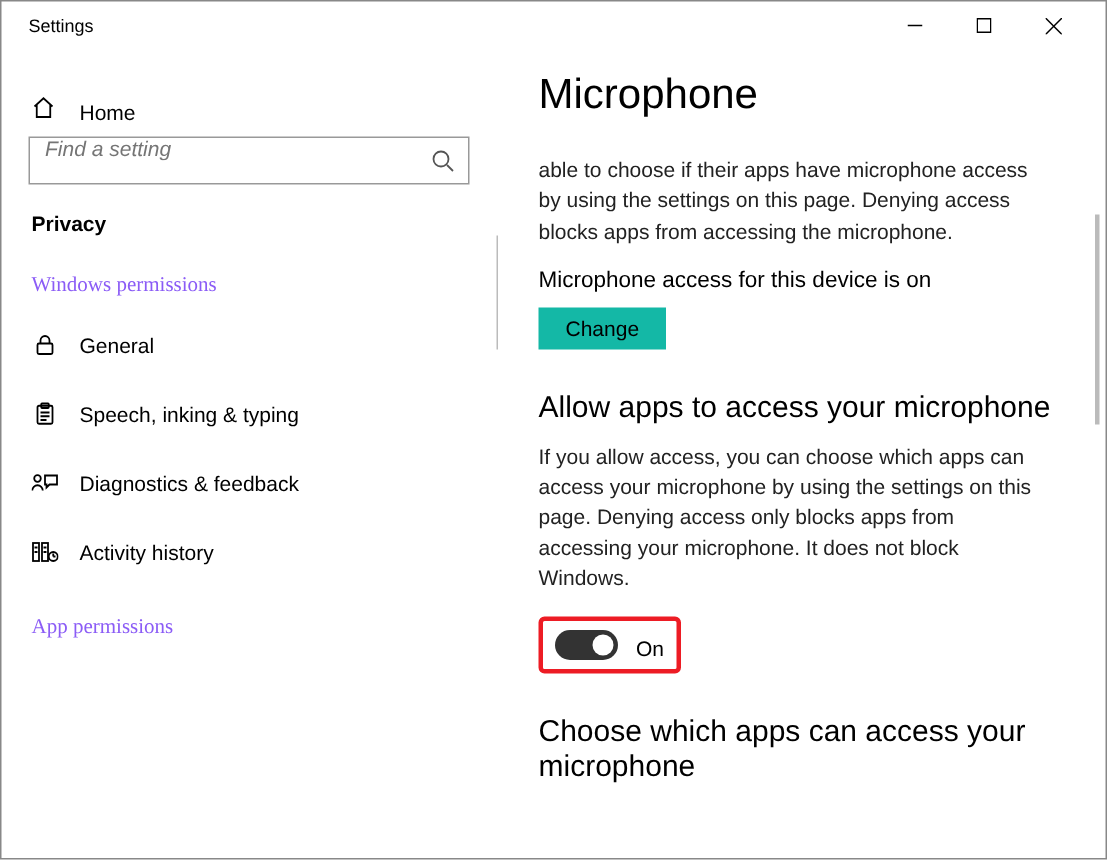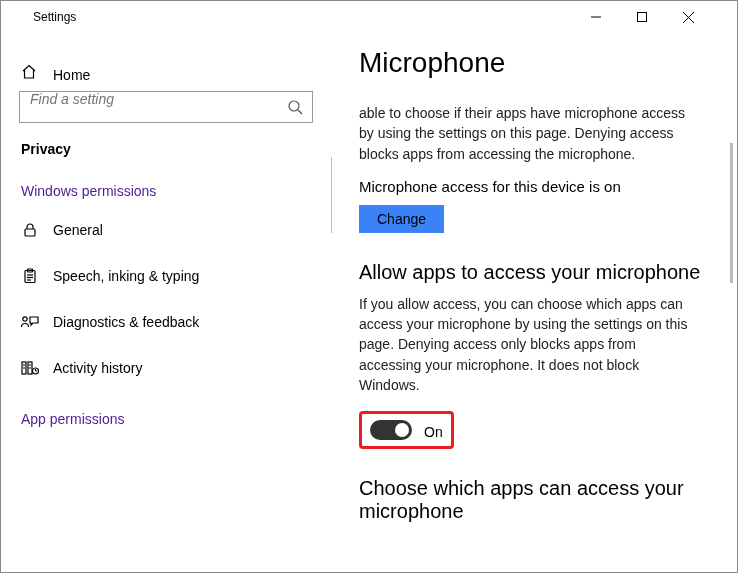--- a/index.html
+++ b/index.html
@@ -11,21 +11,21 @@
     width: 738px;
     height: 573px;
     overflow: hidden;
     position: relative;
     border: 1px solid #888;
   }
   .titlebar {
     display: flex;
     align-items: center;
     height: 32px;
-    padding: 0 26px;
+    padding: 0 12px;
   }
   .titlebar-title { font-size: 12px; padding-left: 6px; }
   .winbtns { margin-left: auto; display: flex; }
   .winbtn { width: 46px; height: 32px; display: flex; align-items: center; justify-content: center; }
   .winbtn svg { stroke: #000; stroke-width: 1; fill: none; }
   .main { display: flex; height: calc(100% - 32px); }
   .sidebar {
     width: 330px;
     border-right: none;
     padding: 10px 0 0 0;
@@ -63,23 +63,24 @@
   }
   .section-active {
     padding: 0 20px;
     font-weight: 600;
     font-size: 14px;
     margin-bottom: 26px;
     margin-top: 6px;
   }
   .section-label {
     padding: 0 20px;
-    color: #4c1d95;
+    color: #8b5cf6;
     font-size: 14px;
     margin: 20px 0 8px 0;
+    font-family: Liberation Serif, serif;
   }
   .nav-item {
     display: flex;
     align-items: center;
     height: 46px;
     padding: 0 20px;
     gap: 14px;
     font-size: 14px;
     cursor: pointer;
   }
@@ -112,21 +113,21 @@
   .content p {
     font-size: 14px;
     line-height: 1.45;
     margin-bottom: 6px;
     color: #222;
     max-width: 340px;
   }
   .status-line { font-size: 15px; margin: 14px 0 10px 0; }
   .change-btn {
     display: inline-block;
-    background: #3b82f6;
+    background: #14b8a6;
     border: none;
     padding: 6px 18px;
     font-size: 14px;
     font-family: inherit;
     cursor: pointer;
   }
   .toggle-row {
     display: flex;
     align-items: flex-end;
     gap: 12px;

